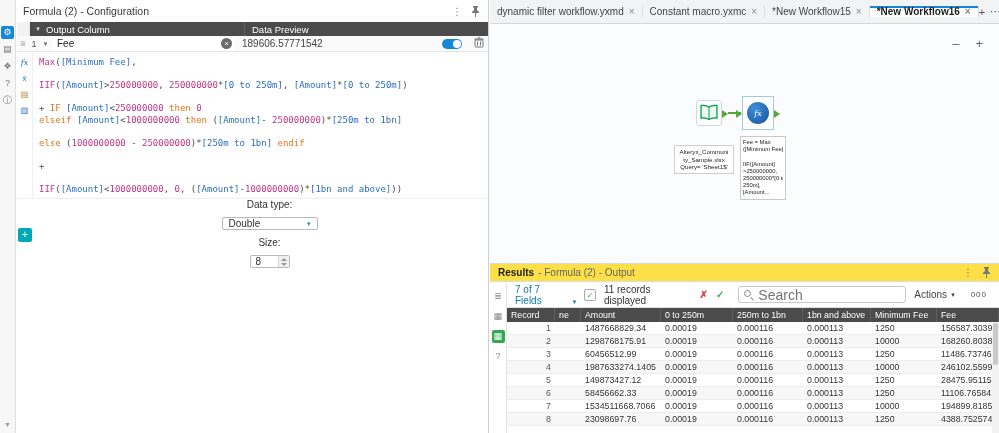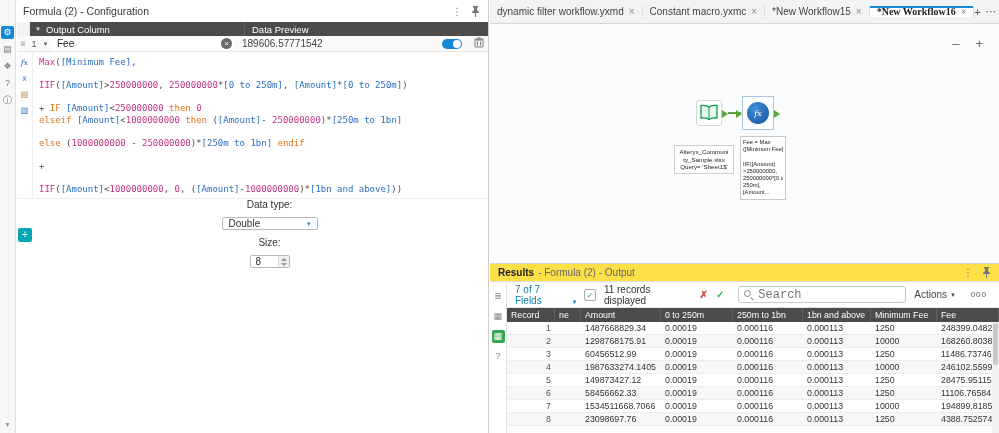--- a/index.html
+++ b/index.html
@@ -60,21 +60,21 @@
   .tri-up { width:0; height:0; border-left:3px solid transparent; border-right:3px solid transparent; border-bottom:3px solid #999; }
   .tri-dn { width:0; height:0; border-left:3px solid transparent; border-right:3px solid transparent; border-top:3px solid #999; }
 
   .add-btn { margin:5px 0 0 1px; width:14px; height:14px; background:#00a9b5; color:#fff; font-size:11px; line-height:13px; text-align:center; border-radius:2px; cursor:pointer; }
 
   
   .right { position:absolute; left:490px; top:0; width:509px; height:433px; display:flex; flex-direction:column; }
 
   .tabbar { height:24px; display:flex; align-items:center; background:#f2f3f4; border-bottom:1px solid #d8d8d8; font-size:10px; }
   .tab { display:flex; align-items:center; gap:5px; padding:0 7px; border-right:1px solid #ddd; color:#444; white-space:nowrap; cursor:pointer; }
-  .tab.active { background:#fff; color:#222; font-weight:bold; box-shadow:inset 0 2px 0 #1787d8;font-family:Liberation Serif, serif; }
+  .tab.active { background:#fff; color:#222; font-weight:bold; box-shadow:inset 0 2px 0 #1787d8; }
   .tab-close { color:#888; font-size:10px; }
   .tabbar-btn { width:20px; display:flex; align-items:center; justify-content:center; color:#555; cursor:pointer; font-size:11px; }
   .tabbar-right { margin-left:auto; display:flex; align-items:center; gap:2px; padding-right:5px; }
 
   .canvas { flex:1; position:relative; background:#fbfcfd; border-bottom:1px solid #d8d8d8; overflow:hidden; }
   .zoom { position:absolute; right:16px; top:12px; display:flex; gap:16px; color:#666; font-size:13px; }
   .zoom span { cursor:pointer; }
 
   .tool-box { position:absolute; width:26px; height:26px; background:#fff; border:1px solid #d0d7dd; border-radius:3px; display:flex; align-items:center; justify-content:center; cursor:pointer; }
   .anchor-r { position:absolute; right:-7px; top:9px; width:0; height:0; border-left:6px solid #57a63d; border-top:4px solid transparent; border-bottom:4px solid transparent; }
@@ -104,21 +104,21 @@
   .res-toolbar { height:26px; display:flex; align-items:center; gap:8px; padding:0 8px; border-bottom:1px solid #e0e0e0; font-size:10px; flex:none; }
   .fields-dd { color:#0b7fb0; display:flex; align-items:flex-end; gap:6px; cursor:pointer; }
   .fields-dd .caret { font-size:7px; }
   .cell-check { width:12px; height:12px; border:1px solid #aaa; border-radius:2px; color:#3fae49; font-size:8px; line-height:11px; text-align:center; }
   .tb-cross { color:#d04545; font-weight:bold; cursor:pointer; }
   .tb-check { color:#3fae49; font-weight:bold; cursor:pointer; }
   .search { width:168px; height:17px; border:1px solid #c9c9c9; border-radius:3px; display:flex; align-items:center; gap:5px; padding:0 5px; margin-left:6px; background:#fff; }
   .mag { position:relative; width:9px; height:9px; flex:none; }
   .mag::before { content:''; position:absolute; left:0; top:0; width:5px; height:5px; border:1.3px solid #888; border-radius:50%; }
   .mag::after { content:''; position:absolute; left:6.5px; top:6.5px; width:3.5px; height:1.3px; background:#888; transform:rotate(45deg); transform-origin:0 0; }
-  .search input { border:none; outline:none; flex:1; font-size:12px; color:#333; background:transparent; font-family:Liberation Mono, monospace; }
+  .search input { border:none; outline:none; flex:1; font-size:14px; color:#333; background:transparent; font-family:Liberation Sans, sans-serif; }
   .actions { margin-left:auto; display:flex; align-items:center; gap:4px; color:#444; cursor:pointer; }
   .actions .caret { font-size:7px; }
   .digits { color:#555; font-size:8px; letter-spacing:1px; margin:0 4px 0 8px; }
 
   .res-table { flex:1; position:relative; overflow:hidden; font-size:8.8px; }
   .rt-head { display:grid; grid-template-columns:48px 26px 80px 72px 70px 68px 66px 1fr; background:#4b4b4b; color:#fff; height:14px; }
   .rt-head > div { padding:0 4px; border-right:1px solid #5f5f5f; white-space:nowrap; overflow:hidden; display:flex; align-items:center; cursor:pointer; }
   .rt-row { display:grid; grid-template-columns:48px 26px 80px 72px 70px 68px 66px 1fr; height:13px; border-bottom:1px solid #ededed; }
   .rt-row.alt { background:#f7f7f7; }
   .rt-row > div { padding:0 4px; white-space:nowrap; overflow:hidden; display:flex; align-items:center; color:#333; }
@@ -347,21 +347,21 @@
               </div>
             <div>
                 <div class="rt-row">
                   <div class="col0">1</div>
                   <div class="col1"></div>
                   <div class="col2">1487668829.34</div>
                   <div class="col3">0.00019</div>
                   <div class="col4">0.000116</div>
                   <div class="col5">0.000113</div>
                   <div class="col6">1250</div>
-                  <div class="col7">248399.0482</div>
+                  <div class="col7">156587.3039</div>
                 </div>
                 <div class="rt-row alt">
                   <div class="col0">2</div>
                   <div class="col1"></div>
                   <div class="col2">1298768175.91</div>
                   <div class="col3">0.00019</div>
                   <div class="col4">0.000116</div>
                   <div class="col5">0.000113</div>
                   <div class="col6">10000</div>
                   <div class="col7">168260.8038</div>

